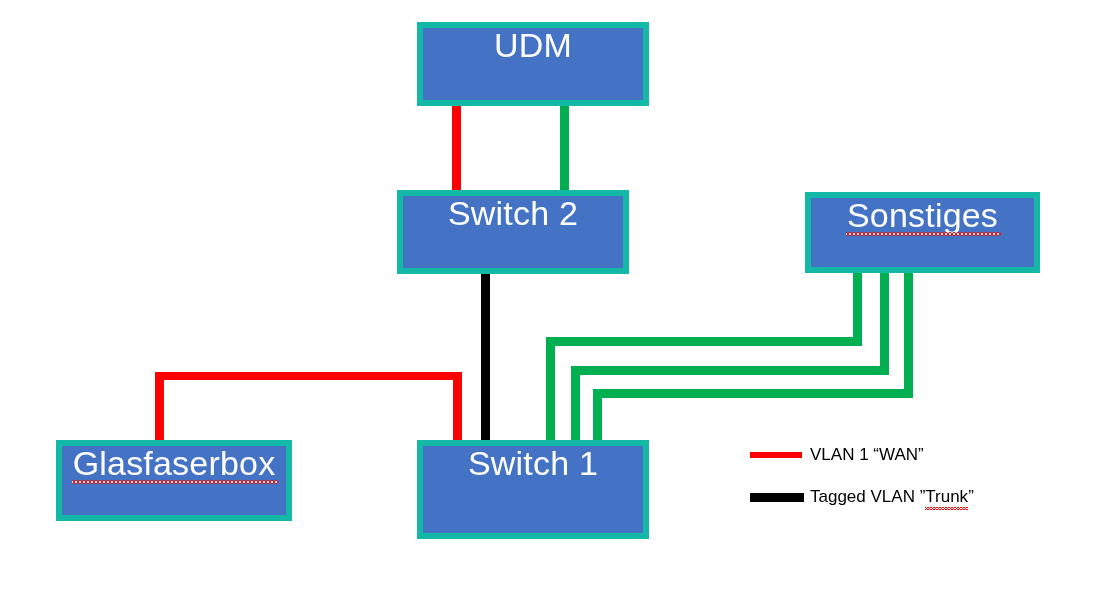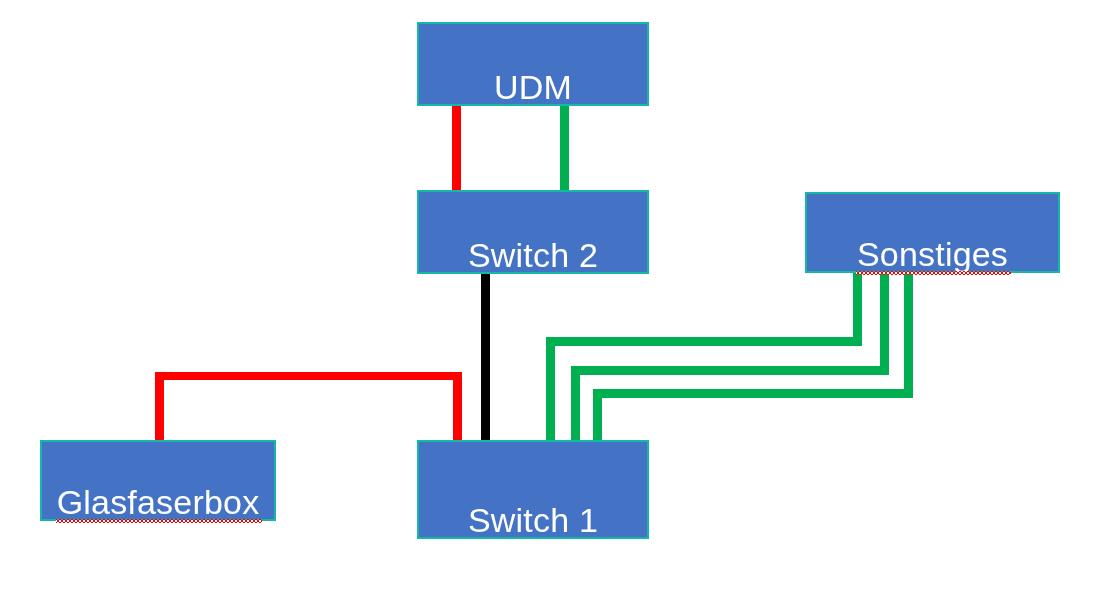--- a/index.html
+++ b/index.html
@@ -14,23 +14,23 @@
     background: #ffffff;
     overflow: hidden;
     font-family: "Liberation Sans", sans-serif;
   }
 
   
   .node {
     position: absolute;
     box-sizing: border-box;
     background: #4472C4;
-    border: 2px solid #14b8a6;
+    border: 6px solid #14b8a6;
     display: flex;
-    align-items: flex-end;
+    align-items: flex-start;
     justify-content: center;
     z-index: 5;
   }
   .node-label {
     color: #ffffff;
     font-size: 34px;
     line-height: 1;
     letter-spacing: 0.2px;
     white-space: nowrap;
     position: relative;
@@ -128,29 +128,37 @@
       <div class="seg green" style="left: 571px; top: 366px; width: 318px; height: 9px;"></div>
       <div class="seg green" style="left: 571px; top: 366px; width: 9px; height: 76px;"></div>
       <div class="seg green" style="left: 904px; top: 271px; width: 9px; height: 127px;"></div>
       <div class="seg green" style="left: 593px; top: 389px; width: 320px; height: 9px;"></div>
       <div class="seg green" style="left: 593px; top: 389px; width: 9px; height: 53px;"></div>
     </div>
   <div id="nodes-layer">
       <div class="node" style="left: 417px; top: 22px; width: 232px; height: 84px;">
         <span class="node-label">UDM</span>
       </div>
-      <div class="node" style="left: 417px; top: 190px; width: 232px; height: 84px;">
+      <div class="node" style="left: 397px; top: 190px; width: 232px; height: 84px;">
         <span class="node-label">Switch 2</span>
       </div>
-      <div class="node" style="left: 805px; top: 192px; width: 255px; height: 81px;">
+      <div class="node" style="left: 805px; top: 192px; width: 235px; height: 81px;">
         <span class="node-label misspelled">Sonstiges<span class="underline-white"></span></span>
       </div>
-      <div class="node" style="left: 40px; top: 440px; width: 236px; height: 81px;">
+      <div class="node" style="left: 56px; top: 440px; width: 236px; height: 81px;">
         <span class="node-label misspelled">Glasfaserbox<span class="underline-white"></span></span>
       </div>
       <div class="node" style="left: 417px; top: 440px; width: 232px; height: 99px;">
         <span class="node-label">Switch 1</span>
       </div>
     </div>
 
   <div id="legend">
+      <div class="legend-row" style="top: 4px;">
+        <span class="legend-swatch" style="width: 52px; height: 6px; background: rgb(255, 0, 0); margin-right: 8px;"></span>
+        <span class="legend-text">VLAN 1 “WAN”</span>
+      </div>
+      <div class="legend-row" style="top: 46px;">
+        <span class="legend-swatch" style="width: 54px; height: 9px; background: rgb(0, 0, 0); margin-right: 6px;"></span>
+        <span class="legend-text">Tagged VLAN ”<span class="legend-misspell">Trunk</span>”</span>
+      </div>
     </div>
 </div>
 
 </body></html>

